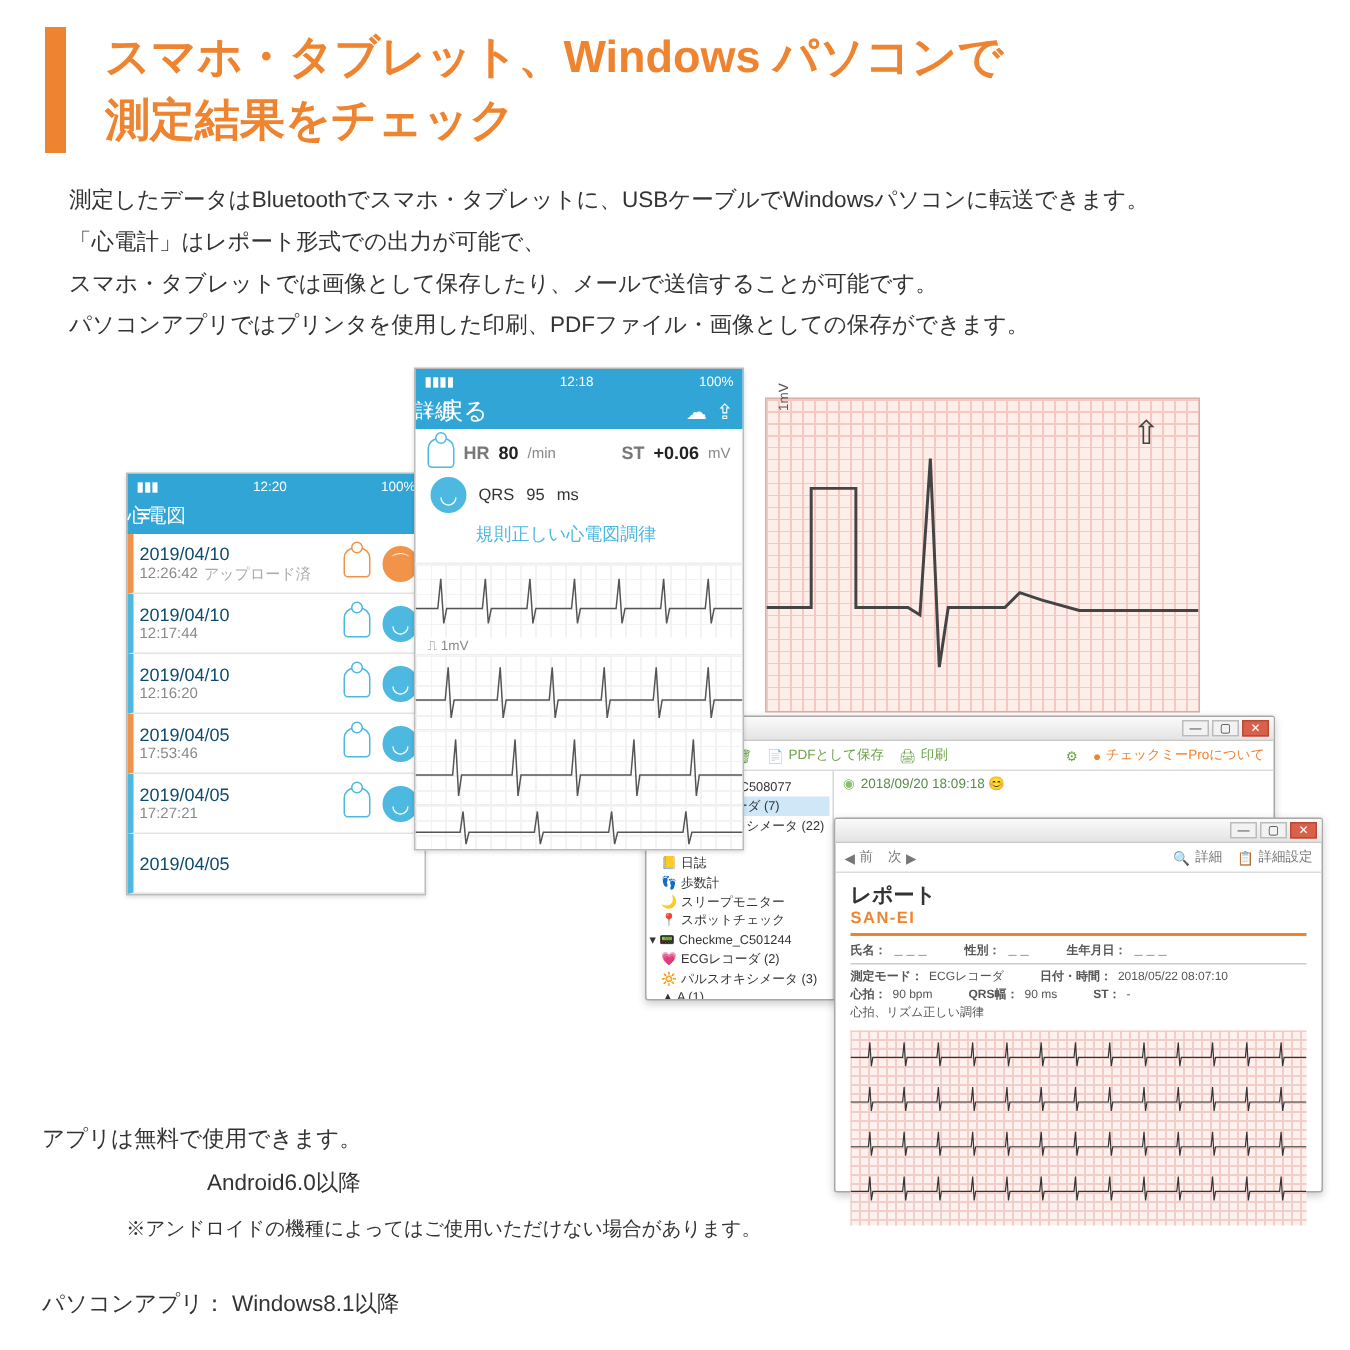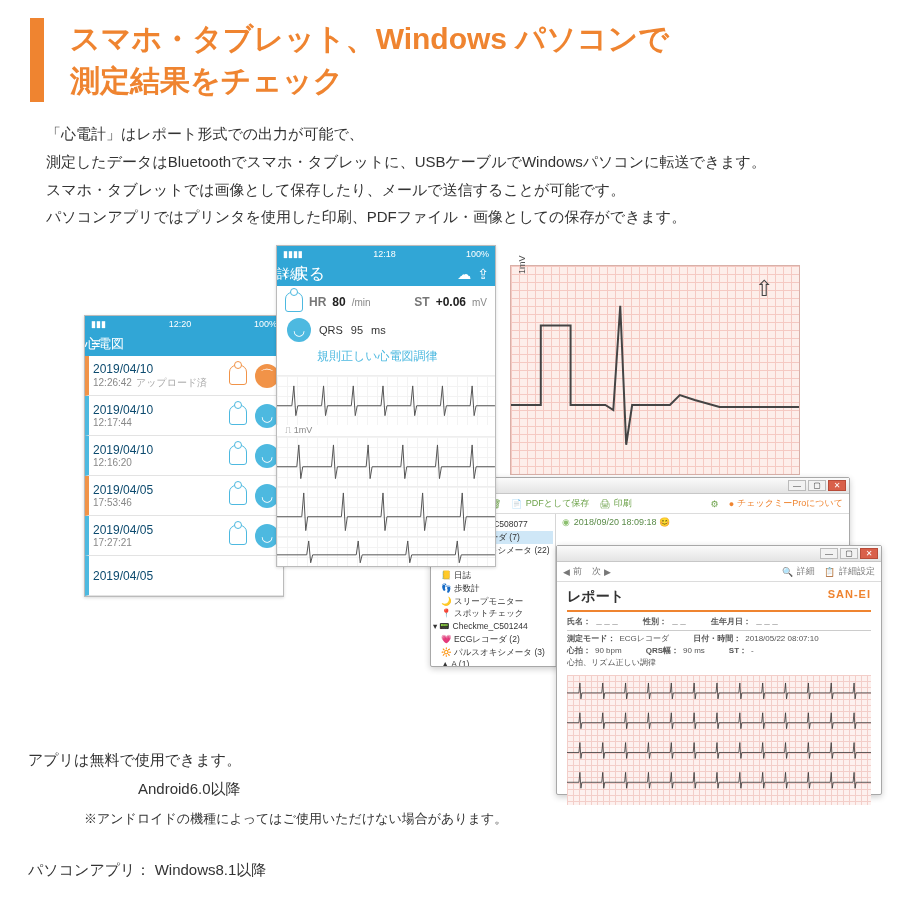--- a/index.html
+++ b/index.html
@@ -96,21 +96,21 @@
   .sess .shead { color:#5a8b48; font-size:9px; border-bottom:1px solid #e7e7e7;
                  padding-bottom:18px; display:flex; align-items:center; gap:4px;}
   .sess .shead:before{content:"◉"; color:#8bbf6e;}
   .sess .sbody { font-size:8px; color:#444; padding:2px 0 2px 10px; line-height:1.4;}
   .sess .mini { height:18px; }
   .sess .mini svg {display:block;}
   .winB { top:300px; left:556px; width:326px; height:250px; z-index:3;}
   .winB .toolbar { color:#777;}
   .report { padding:6px 10px;}
   .report .rtitle { font-size:14px; font-weight:600; border-bottom:2px solid #ef8430;
-                    padding-bottom:4px; display:flex; justify-content:space-between;}
+                    padding-bottom:4px; display:flex; justify-content:space-between;flex-direction:column;}
   .report .brand { color:#ef8430; font-size:11px; letter-spacing:1px;}
   .report .meta { font-size:8px; color:#555; margin-top:4px; line-height:1.5;}
   .report .meta .row { display:flex; gap:24px;}
   .report .meta .field span:first-child{ font-weight:600; margin-right:4px;}
   .report .ecgblock { margin-top:6px; height:130px;
     background:
       repeating-linear-gradient(to right,#f3cec9 0,#f3cec9 .8px,transparent .8px,transparent 6px),
       repeating-linear-gradient(to bottom,#f3cec9 0,#f3cec9 .8px,transparent .8px,transparent 6px),
       #fdf1ef;}
   .report .ecgblock svg{display:block;}
@@ -125,22 +125,22 @@
 
 <div class="header">
   <div class="orange-bar"></div>
   <div class="title">
     <span>スマホ・タブレット、Windows パソコンで</span><br>
     <span>測定結果をチェック</span>
   </div>
 </div>
 
 <div class="body-text">
+  <div>測定したデータはBluetoothでスマホ・タブレットに、USBケーブルでWindowsパソコンに転送できます。</div>
   <div>「心電計」はレポート形式での出力が可能で、</div>
-  <div>測定したデータはBluetoothでスマホ・タブレットに、USBケーブルでWindowsパソコンに転送できます。</div>
   <div>スマホ・タブレットでは画像として保存したり、メールで送信することが可能です。</div>
   <div>パソコンアプリではプリンタを使用した印刷、PDFファイル・画像としての保存ができます。</div>
 </div>
 
 <div class="shots">
 
   <div class="phone phoneA">
     <div class="statusbar">
       <span>▮▮▮</span>
       <span>12:20</span>

